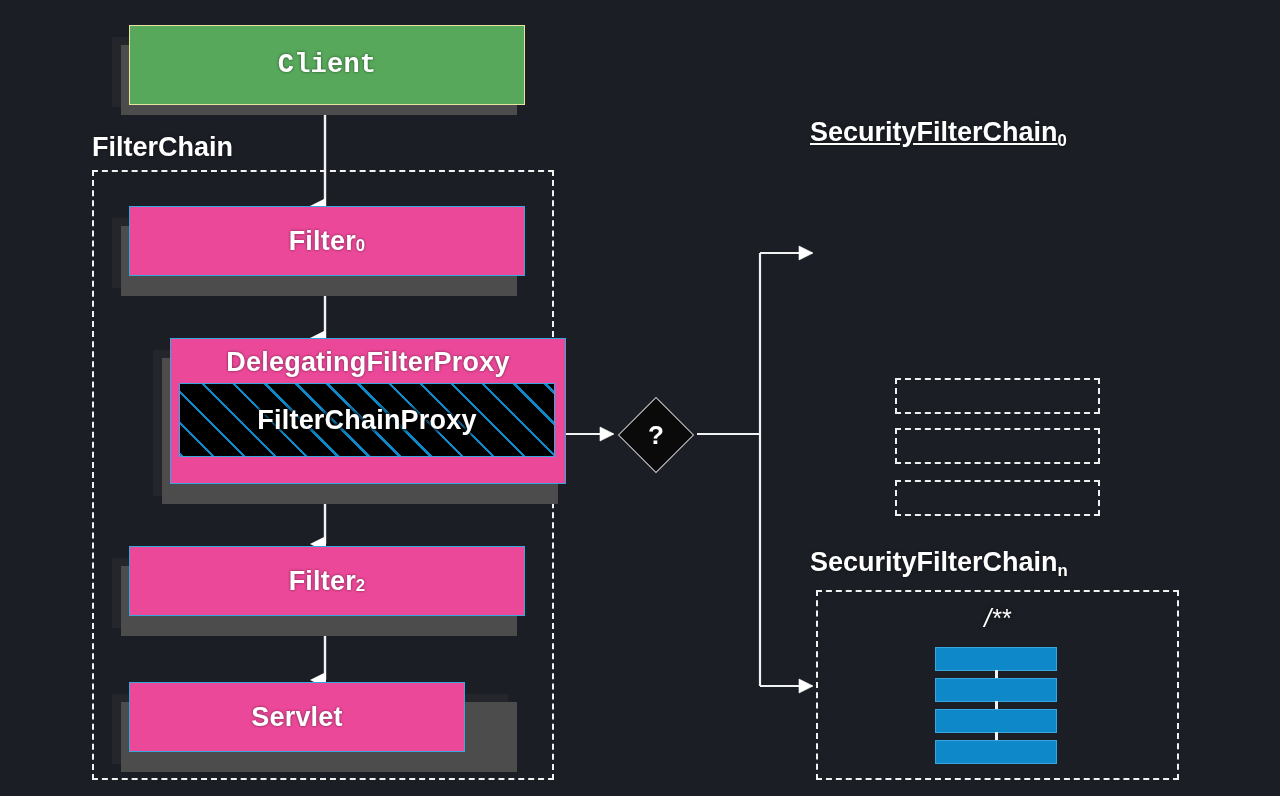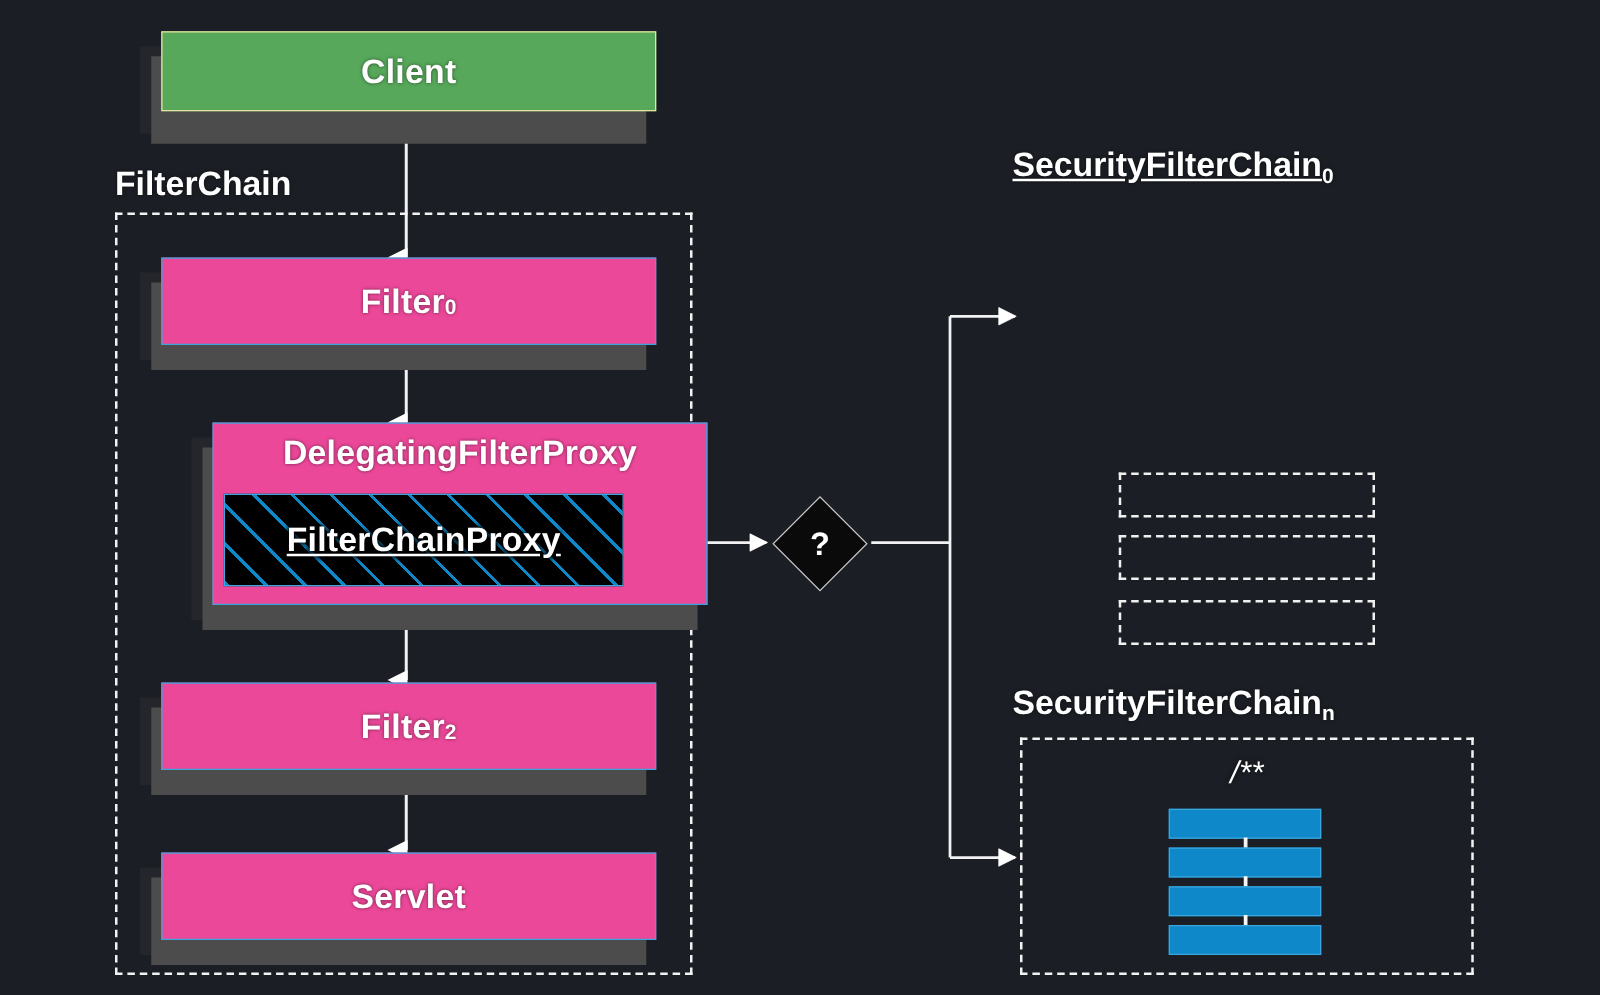--- a/index.html
+++ b/index.html
@@ -193,21 +193,21 @@
     <line x1="760" y1="253" x2="760" y2="686" stroke="#f2f2f2" stroke-width="2.2"></line>
 
     <line x1="760" y1="253" x2="812" y2="253" stroke="#f2f2f2" stroke-width="2.2" marker-end="url(#arrowHead)"></line>
 
     <line x1="760" y1="686" x2="812" y2="686" stroke="#f2f2f2" stroke-width="2.2" marker-end="url(#arrowHead)"></line>
   </svg>
 
   <div class="group-title" style="left:92px; top:132px;text-align:right;">FilterChain</div>
   <div class="dashed-box" style="left:92px; top:170px; width:462px; height:610px;"></div>
 
-  <div class="node" style="left:129px; top:25px; width:396px; height:64px;">
+  <div class="node" style="left:129px; top:25px; width:396px; height:80px;font-family:Liberation Mono, monospace;">
     <div class="shadow-far" style="left:-17px; top:12px; width:396px; height:70px;"></div>
     <div class="shadow-near" style="left:-8px;  top:20px; width:396px; height:70px;"></div>
     <div class="face green label-xl">
       <span>Client</span>
     </div>
   </div>
 
   <div class="node" style="left:129px; top:206px; width:396px; height:70px;">
     <div class="shadow-far" style="left:-17px; top:12px; width:396px; height:70px;"></div>
     <div class="shadow-near" style="left:-8px;  top:20px; width:396px; height:70px;"></div>
@@ -216,36 +216,36 @@
         <sub>0</sub>
     </div>
   </div>
 
   <div class="node" style="left:129px; top:338px; width:396px; height:146px;margin-left:41px;">
     <div class="shadow-far" style="left:-17px; top:12px; width:396px; height:146px;"></div>
     <div class="shadow-near" style="left:-8px;  top:20px; width:396px; height:146px;"></div>
     <div class="face blue" style="display:block;">
       <div class="label-xl" style="position:absolute; left:0; right:0; top:8px; text-align:center;
                                    font-weight:bold; text-shadow:0 0 3px rgba(0,0,0,.55);">DelegatingFilterProxy</div>
-      <div class="hatch" style="left:8px; top:56px; width:320px; height:74px;text-decoration:underline;">
+      <div class="hatch" style="left:8px; top:44px; width:376px; height:74px;">
         <span class="txt">FilterChainProxy</span>
       </div>
     </div>
   </div>
 
   <div class="node" style="left:129px; top:546px; width:396px; height:70px;">
     <div class="shadow-far" style="left:-17px; top:12px; width:396px; height:70px;"></div>
     <div class="shadow-near" style="left:-8px;  top:20px; width:396px; height:70px;"></div>
     <div class="face blue label-xl">
       <span>Filter</span>
         <sub>2</sub>
     </div>
   </div>
 
-  <div class="node" style="left:129px; top:682px; width:396px; height:70px;">
+  <div class="node" style="left:129px; top:682px; width:336px; height:70px;">
     <div class="shadow-far" style="left:-17px; top:12px; width:396px; height:70px;"></div>
     <div class="shadow-near" style="left:-8px;  top:20px; width:396px; height:70px;"></div>
     <div class="face blue label-xl">
       <span>Servlet</span>
     </div>
   </div>
 
   <div class="diamond-wrap" style="left:618px; top:397px; width:76px; height:76px;">
     <div class="diamond-shape"></div>
     <span class="q">?</span>

